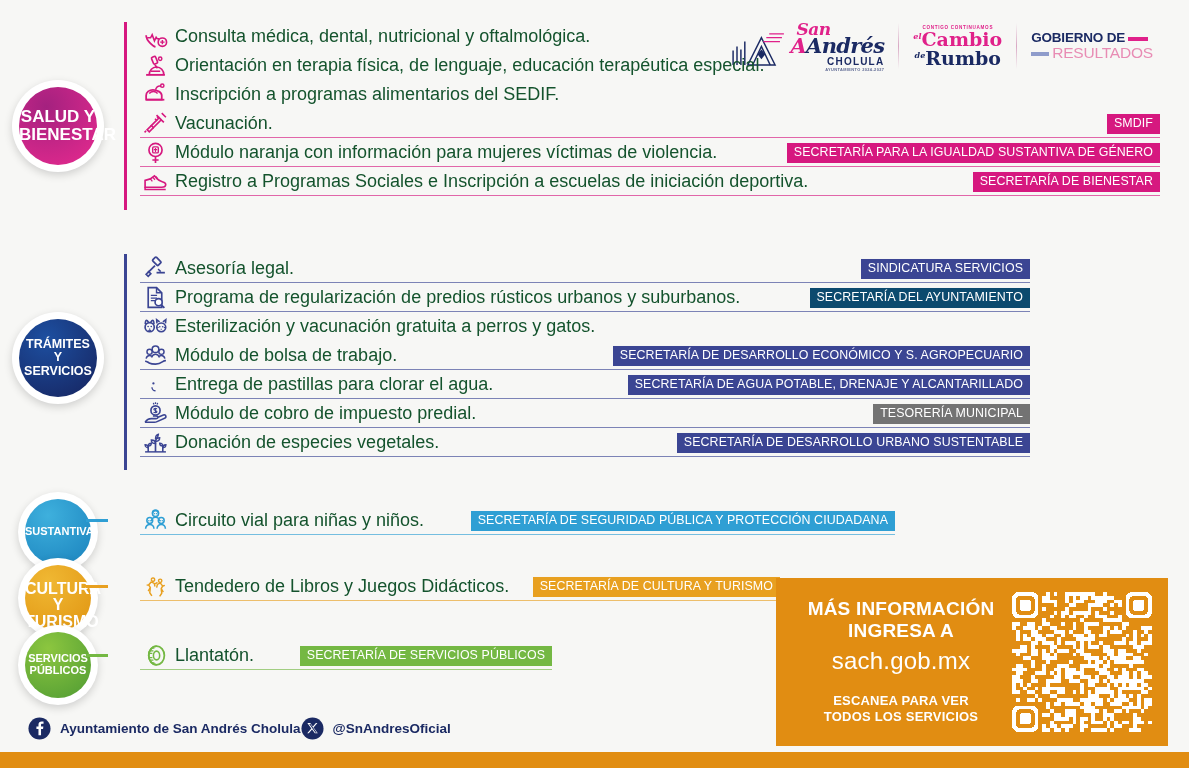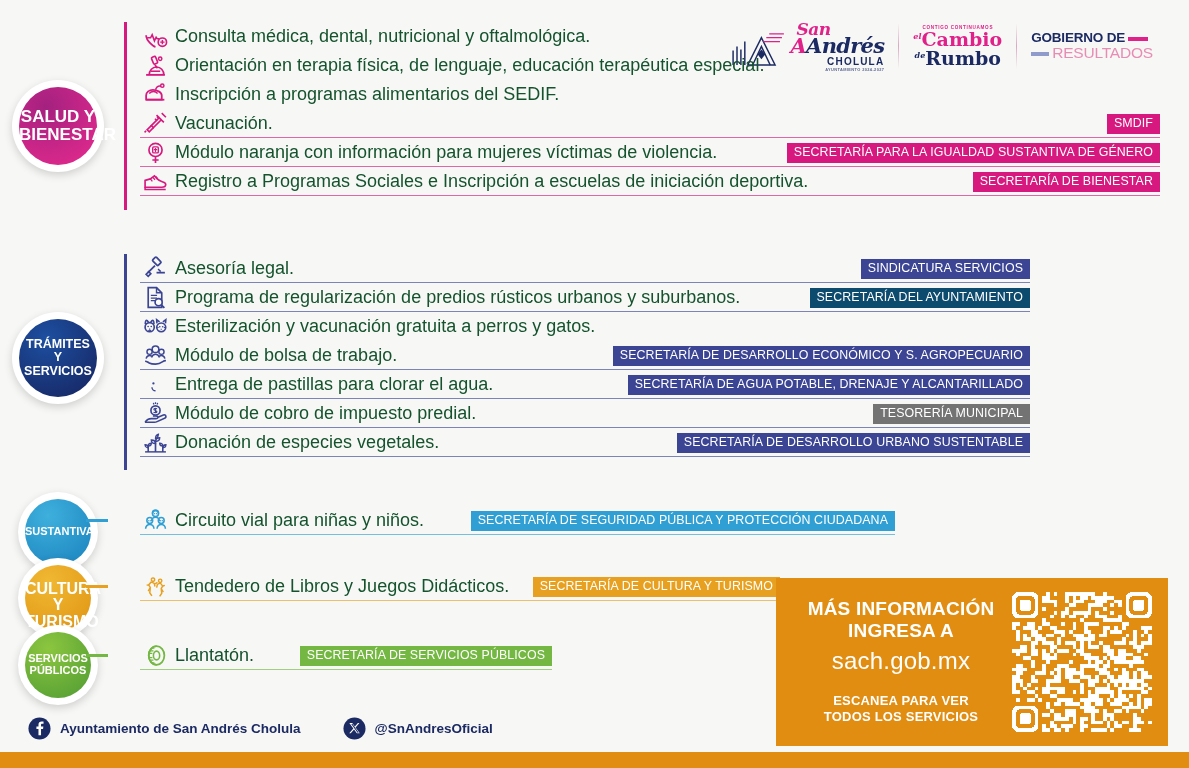--- a/index.html
+++ b/index.html
@@ -97,21 +97,21 @@
     background: #e18d12;
     display: flex; align-items: center; padding: 0 16px 0 14px;
   }
   .qr-copy { flex: 1; text-align: center; color: #fff; }
   .qr-l1 { font-size: 19px; font-weight: bold; letter-spacing: .2px; line-height: 1.15; }
   .qr-l2 { font-size: 24px; font-weight: normal; margin-top: 5px; letter-spacing: .2px; }
   .qr-l3 { font-size: 13px; font-weight: bold; margin-top: 18px; line-height: 1.25; letter-spacing: .2px; }
   .qr-img { width: 140px; height: 140px; flex: 0 0 140px; }
 
   
-  .footer { position: absolute; left: 28px; bottom: 28px; display: flex; align-items: center; gap: 42px; }
+  .footer { position: absolute; left: 28px; bottom: 28px; display: flex; align-items: center; }
   .soc { display: flex; align-items: center; gap: 9px; }
   .soc-label { font-size: 13.5px; font-weight: bold; color: #1b2a63; }
   .soc-icon { width: 23px; height: 23px; flex: 0 0 23px; }
 
   .bottom-bar { position: absolute; left: 0; right: 0; bottom: 0; height: 16px; background: #e18d12; }
 </style>
 </head>
 <body>
 
 <div id="poster">

